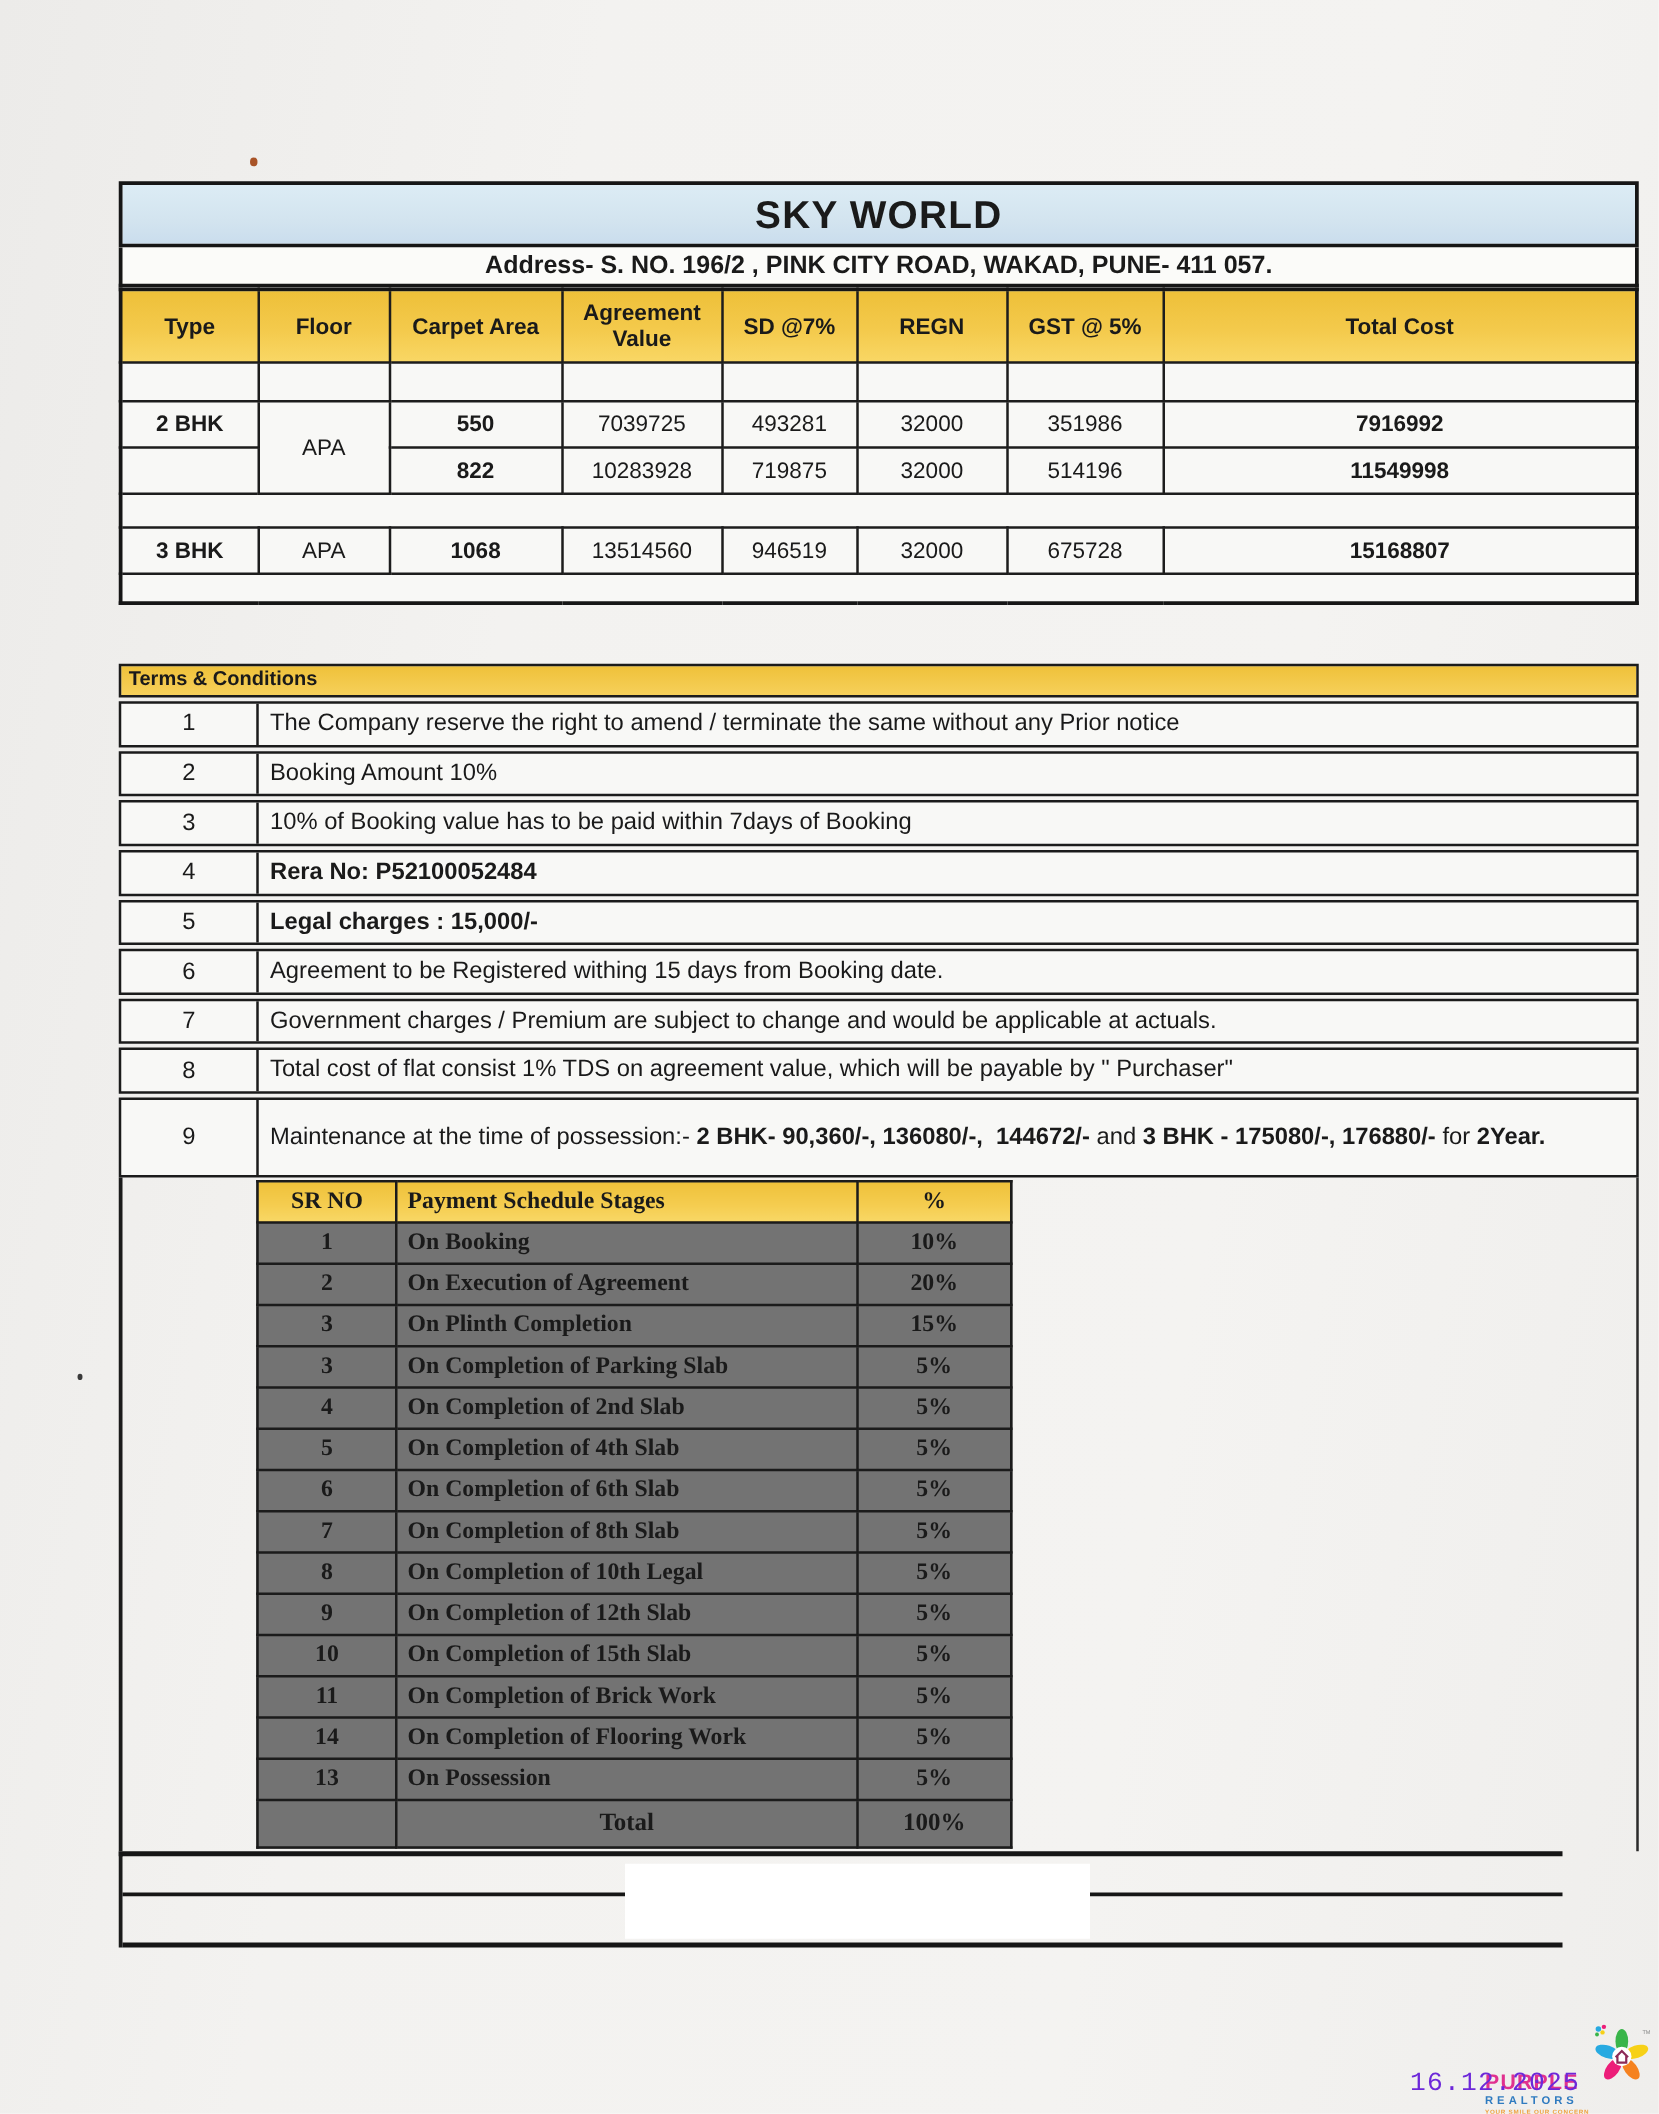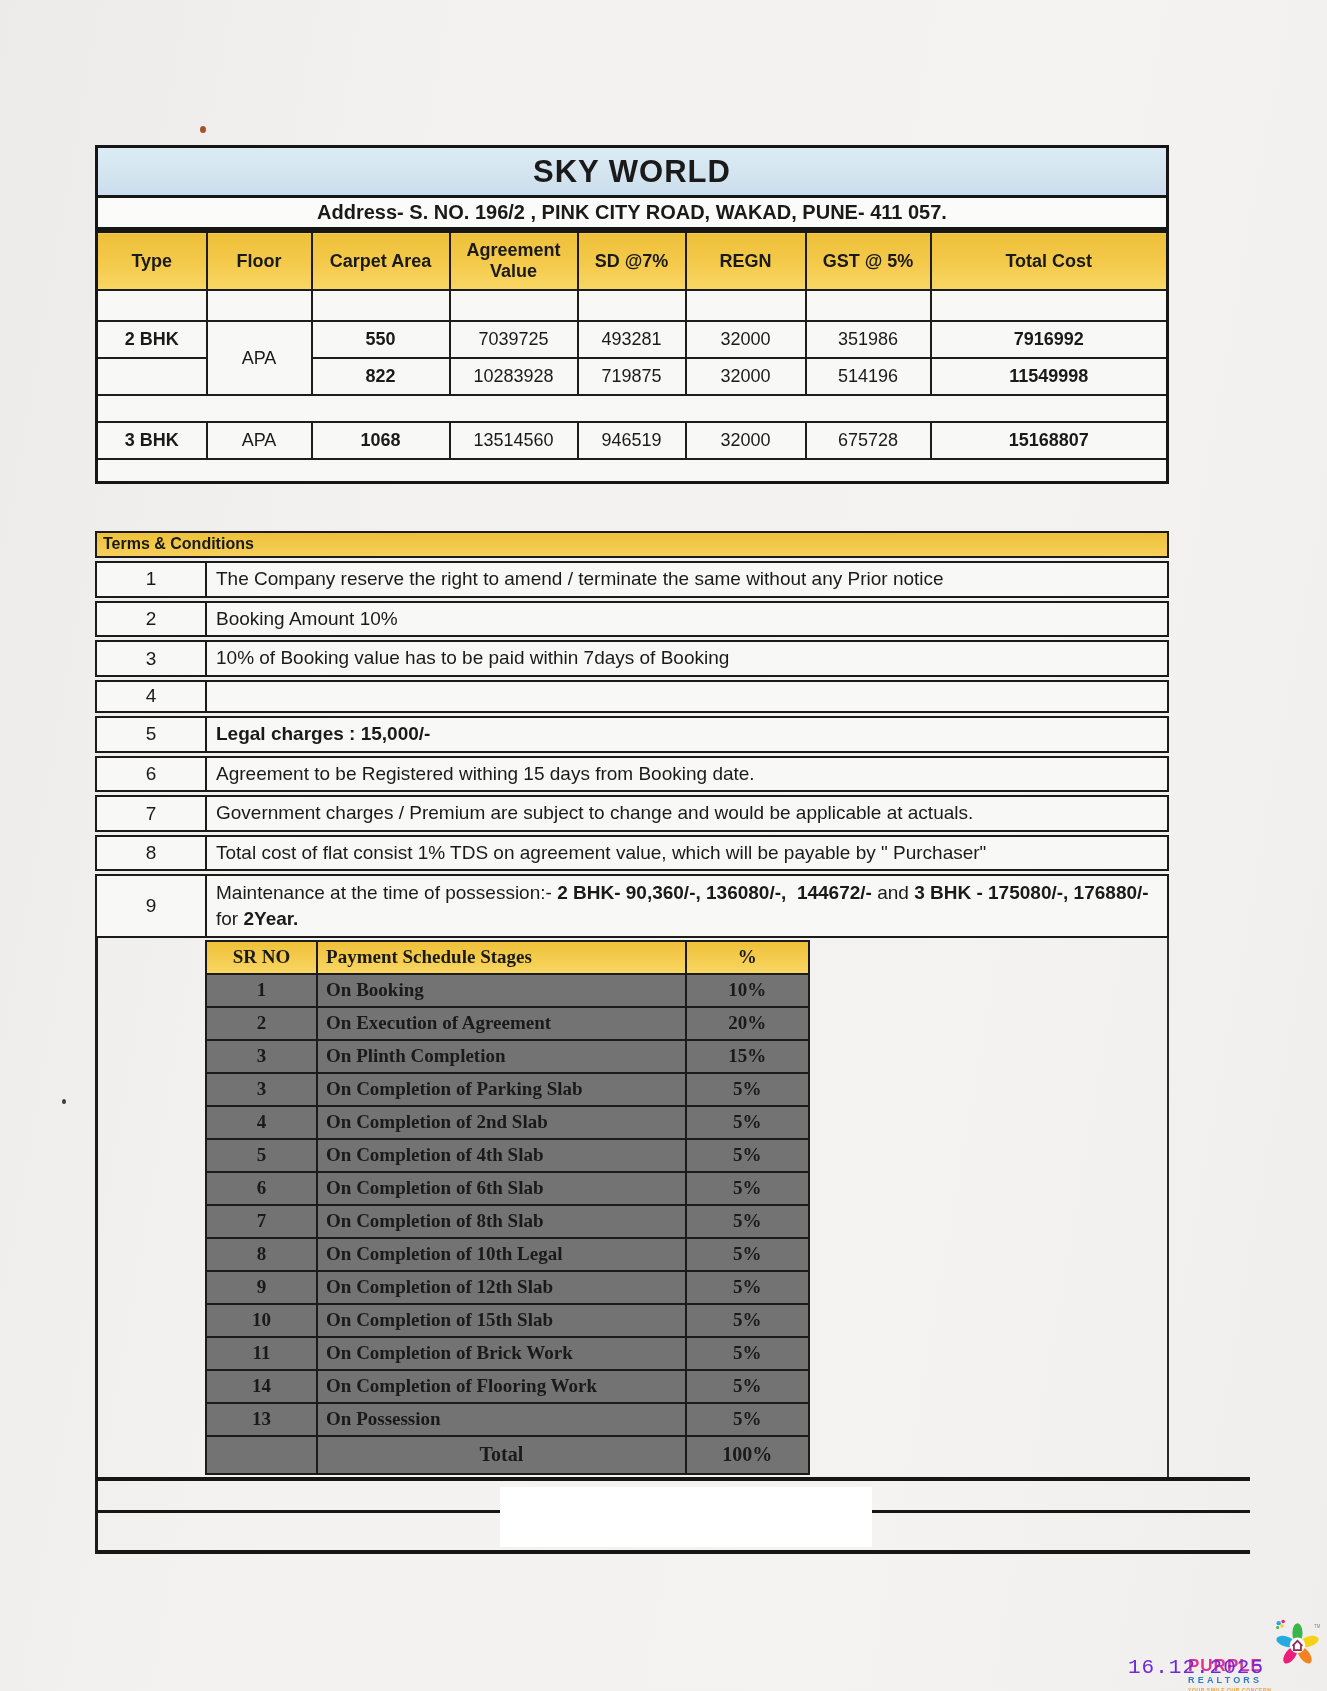--- a/index.html
+++ b/index.html
@@ -1,21 +1,21 @@
 <!DOCTYPE html>
 <html><head>
 <meta charset="utf-8">
 <style>
   html,body{margin:0;padding:0;width:1327px;height:1691px;overflow:hidden;}
   body{
     font-family:"Liberation Sans", sans-serif;
     background:linear-gradient(100deg,#ecebe9 0%,#f3f2f0 30%,#f4f3f1 70%,#efeeec 100%);
     position:relative;color:#1a1a1a;
   }
-  .doc{position:absolute;left:95px;top:145px;width:1074px;}
+  .doc{position:absolute;left:95px;top:145px;width:1216px;}
 
   
   .title-bar{height:47px;border:3px solid #161616;display:flex;align-items:center;justify-content:center;
     background:linear-gradient(180deg,#dcecf5 0%,#d3e4ef 60%,#cadded 100%);
     font-size:31px;font-weight:700;letter-spacing:1px;}
   .addr-bar{height:29px;border:3px solid #161616;border-top:none;background:#fbfbf9;
     display:flex;align-items:center;justify-content:center;font-size:20px;font-weight:700;}
 
   
   .price-table{border-collapse:collapse;width:100%;table-layout:fixed;background:#f8f8f6;border:3px solid #161616;}
@@ -170,20 +170,21 @@
       <div class="t-row">
         <div class="t-num">2</div>
         <div class="t-text">Booking Amount 10%</div>
       </div>
       <div class="t-row">
         <div class="t-num">3</div>
         <div class="t-text">10% of Booking value has to be paid within 7days of Booking</div>
       </div>
       <div class="t-row">
         <div class="t-num">4</div>
+        <div class="t-text b">Rera No: P52100052484</div>
       </div>
       <div class="t-row">
         <div class="t-num">5</div>
         <div class="t-text b">Legal charges : 15,000/-</div>
       </div>
       <div class="t-row">
         <div class="t-num">6</div>
         <div class="t-text">Agreement to be Registered withing 15 days from Booking date.</div>
       </div>
       <div class="t-row">

